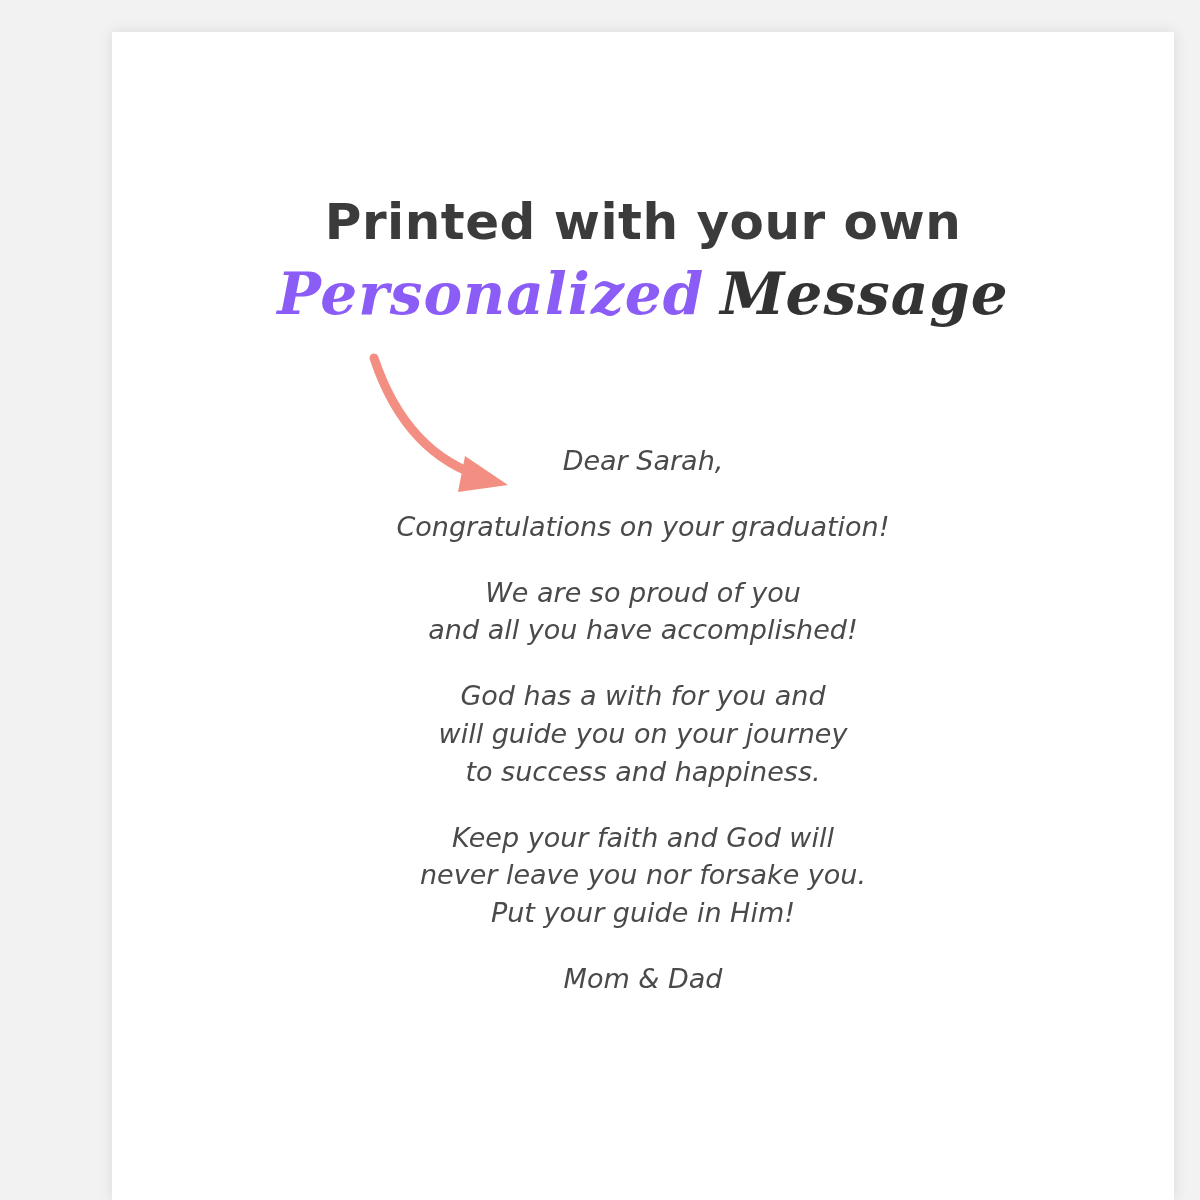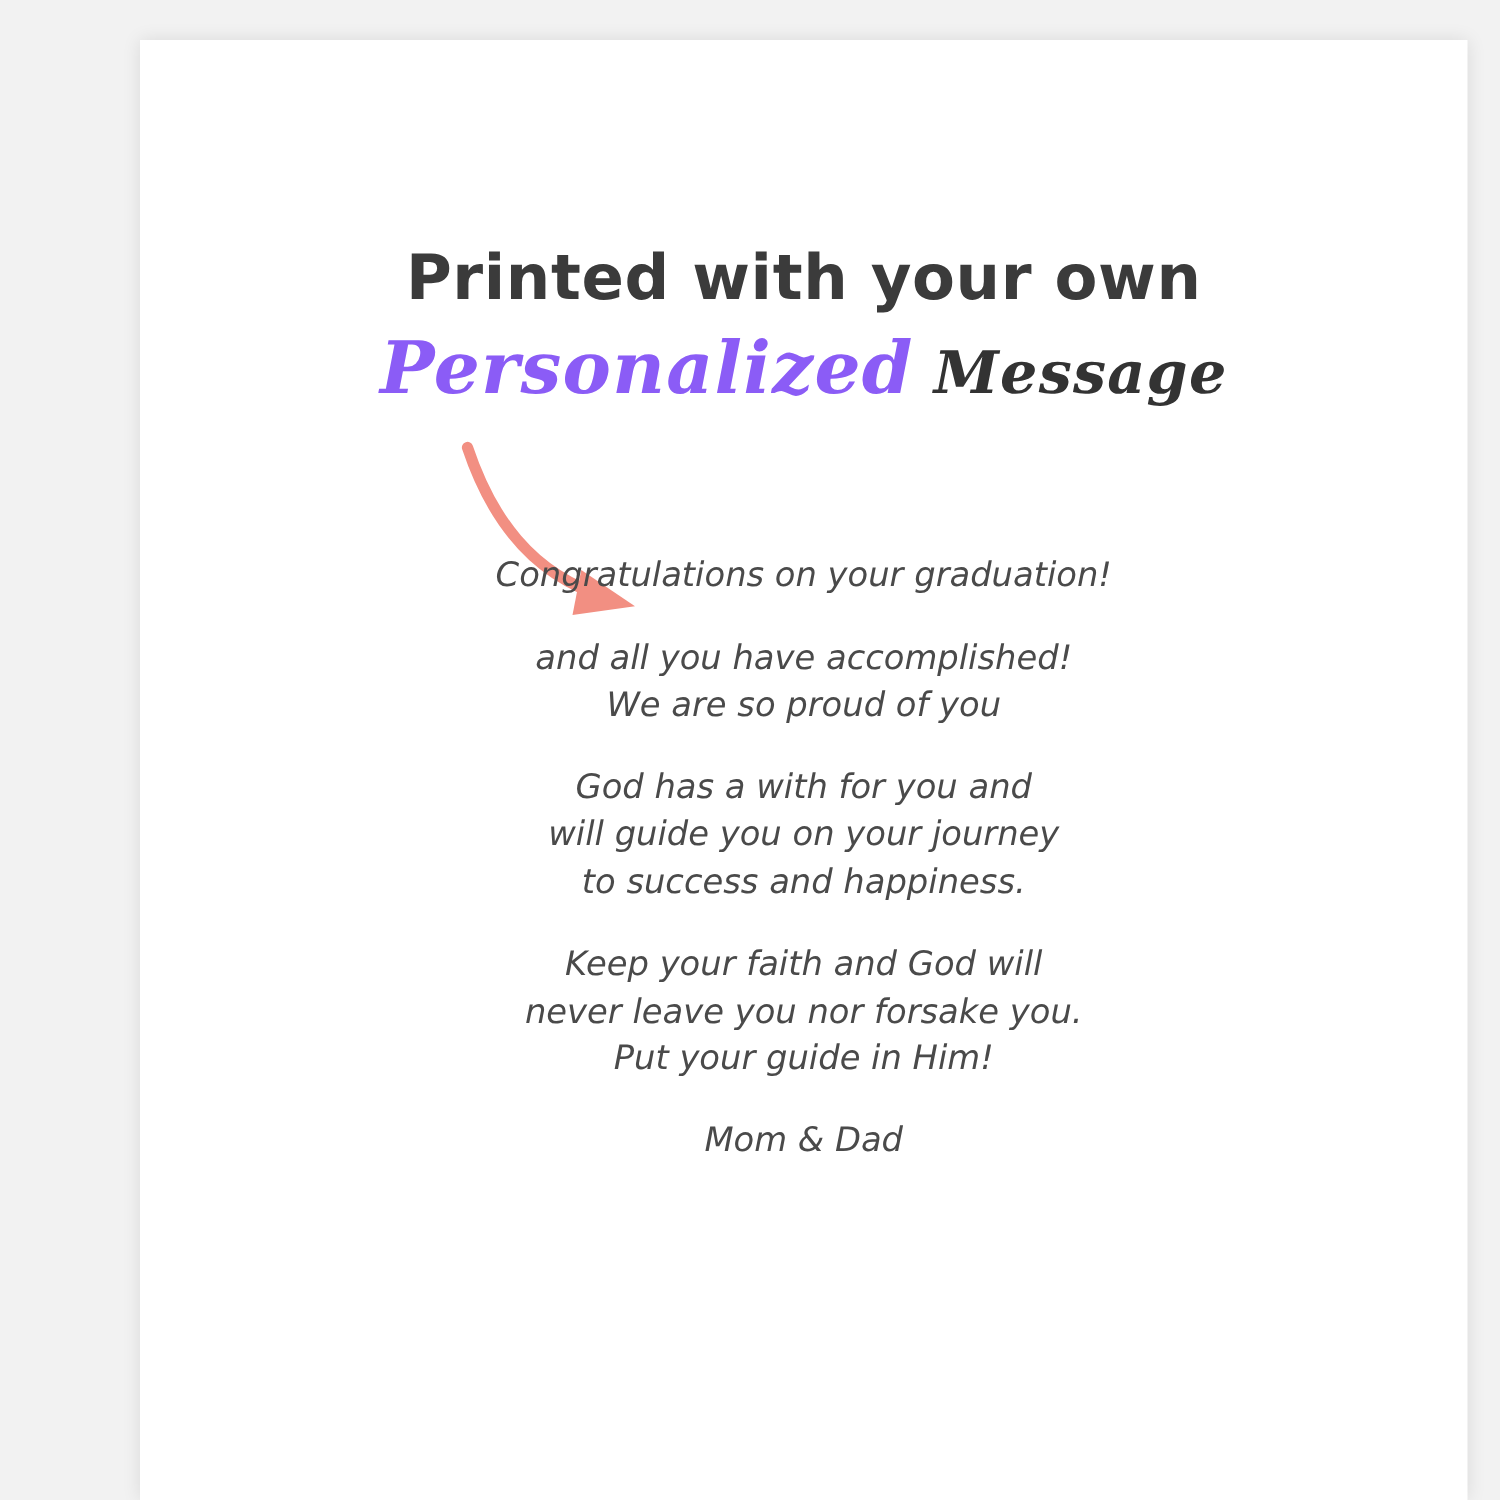--- a/index.html
+++ b/index.html
@@ -60,21 +60,21 @@
     font-weight: bold;
     font-size: 58px;
     color: #8b5cf6;
     letter-spacing: 1px;
   }
 
   .script-dark {
     font-family: "DejaVu Serif", serif;
     font-style: italic;
     font-weight: bold;
-    font-size: 47px;
+    font-size: 58px;
     color: #333333;
     letter-spacing: 1px;
     margin-left: 16px;
   }
 
   .arrow {
     position: absolute;
     left: 250px;
     top: 320px;
     width: 180px;
@@ -121,28 +121,31 @@
 
     <div class="arrow">
       <svg width="180" height="160" viewBox="0 0 180 160" xmlns="http://www.w3.org/2000/svg">
         <path d="M12 6 C 30 60, 62 108, 124 126" fill="none" stroke="#f28f82" stroke-width="9" stroke-linecap="round"></path>
         <path d="M103 104 L 146 133 L 96 140 Z" fill="#f28f82"></path>
       </svg>
     </div>
 
     <div class="message">
 
+      <div class="msg-block">
+        <span class="msg-line">Dear Sarah,</span>
+      </div>
 
       <div class="msg-block">
         <span class="msg-line">Congratulations on your graduation!</span>
       </div>
 
       <div class="msg-block">
+        <span class="msg-line">We are so proud of you</span>
         <span class="msg-line">and all you have accomplished!</span>
-        <span class="msg-line">We are so proud of you</span>
       </div>
 
       <div class="msg-block">
         <span class="msg-line">God has a with for you and</span>
         <span class="msg-line">will guide you on your journey</span>
         <span class="msg-line">to success and happiness.</span>
       </div>
 
       <div class="msg-block">
         <span class="msg-line">Keep your faith and God will</span>

